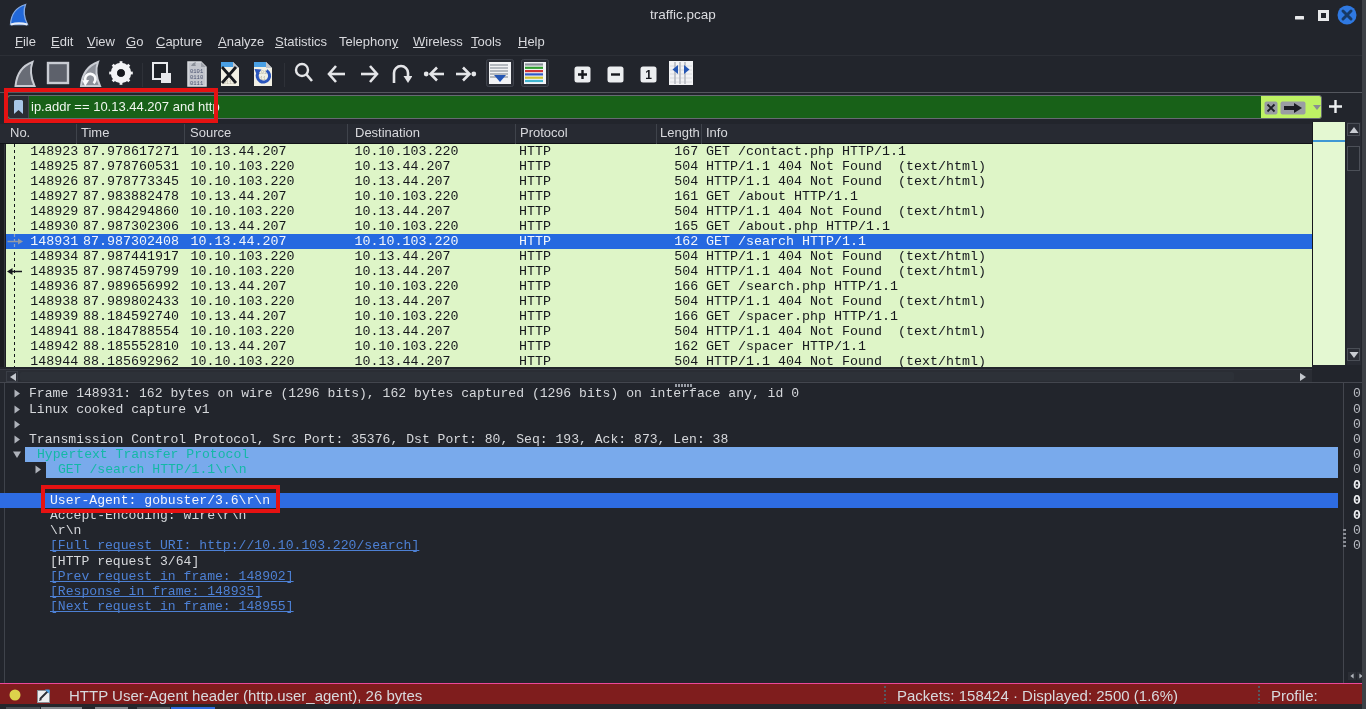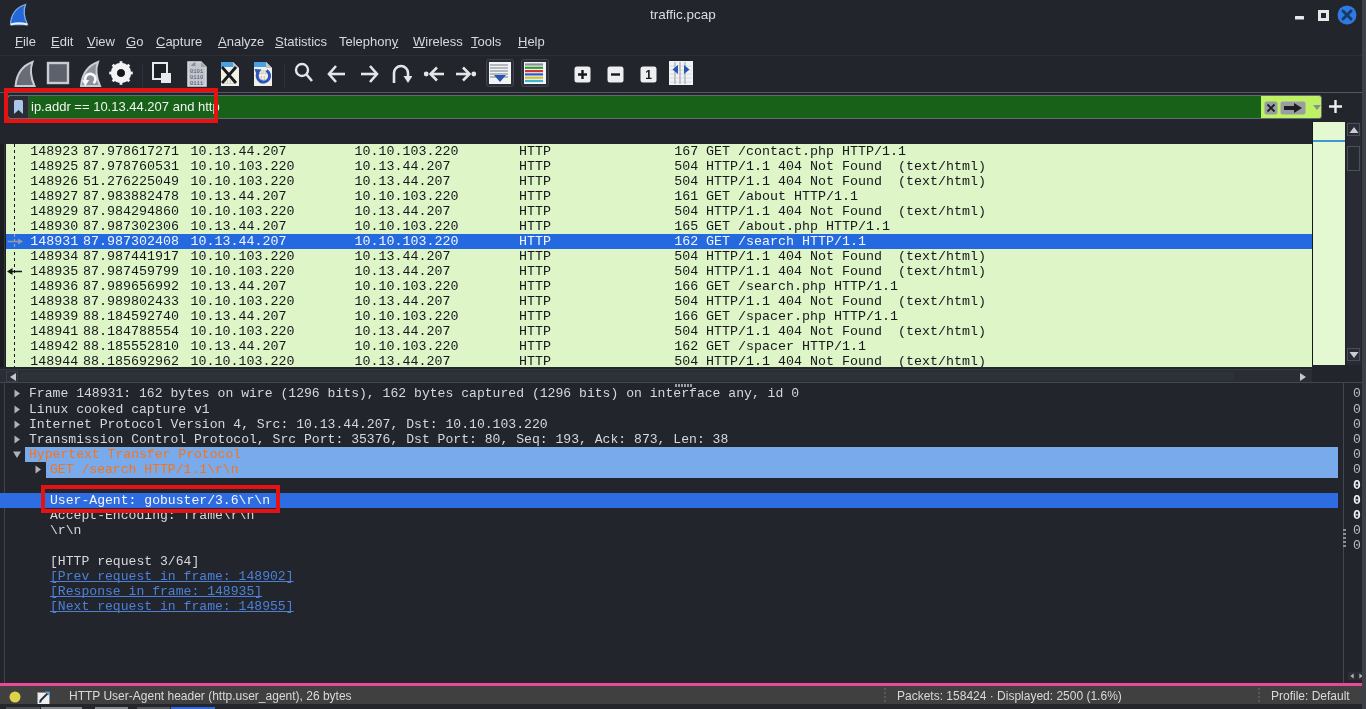--- a/index.html
+++ b/index.html
@@ -39,33 +39,33 @@
 #minimap .cur { position:absolute; left:0; top:17.5px; width:32px; height:2px; background:#3f97d4; }
 #vsb { position:absolute; left:1347px; top:-2px; width:14px; height:243px; background:#282b33; }
 #vsb .btn { position:absolute; left:0px; width:13px; height:13px; border:1px solid #4a4e56; background:#2a2d35; }
 #vsb .th { position:absolute; left:0px; top:24px; width:13px; height:25px; background:#262a31; border:1px solid #4c5058; }
 #hsb { position:absolute; left:0; top:245px; width:1312px; height:13px; background:#2a2d34; border-top:1px solid #363943; }
 
 #dpane { left:0; top:382px; width:1343px; height:301px; background:#22252c; border-top:1px solid #43464e; font-family:"Liberation Mono",monospace; font-size:13.1px; }
 .dl { position:absolute; left:0; width:1343px; height:15.2px; line-height:15.2px; white-space:pre; color:#d6d8dc; }
 .dl .t0 { position:absolute; left:29px; }
 .dl .t1 { position:absolute; left:50px; }
-.dl .dk { color:#f97316; }
+.dl .dk { color:#14b8a6;margin-left:8px; }
 .dl .wh { color:#f4f6fa; }
 .dl .lk { color:#4d80d4; text-decoration:underline; text-decoration-skip-ink:none; }
 .tri { position:absolute; top:0; }
 .band { position:absolute; left:25px; top:0; width:1313px; height:15.2px; background:#79aaec; }
 .band2 { position:absolute; left:46px; top:0; width:1292px; height:15.2px; background:#79aaec; }
 .bandsel { position:absolute; left:0; top:0; width:1338px; height:15.2px; background:#2e6ce2; }
 
 #bpane { left:1343px; top:382px; width:19px; height:301px; background:#22252c; border-top:1px solid #43464e; border-left:1px solid #43464e; }
 .z { position:absolute; left:9px; width:10px; height:15.2px; line-height:15.2px; font-family:"Liberation Mono",monospace; font-size:13.1px; color:#b9bcc3; }
 .z.bold { color:#f2f3f6; font-weight:bold; }
 
-#sbar { left:0; top:683px; width:1366px; height:21px; background:#404040; border-top:3px solid #ec4899; font-size:12px; }
+#sbar { left:0; top:683px; width:1366px; height:21px; background:#7f1d1d; border-top:1px solid #ec4899; font-size:15px; }
 #tstrip { left:0; top:704px; width:1366px; height:5px; background:#24262b; overflow:hidden; }
 #edge { left:1362px; top:0; width:4px; height:709px; background:#3d4046; }
 .dotsep { position:absolute; top:2px; width:2px; height:17px; background:repeating-linear-gradient(to bottom,#555a62 0 2px,transparent 2px 4px); }
 
 .redbox { position:absolute; border:4px solid #e61212; background:transparent; }
 </style></head>
 <body>
 <div id="app">
 
 <div class="abs" id="title">
@@ -249,24 +249,39 @@
     <svg style="position:absolute;left:1305px;top:9px" width="8" height="5" viewBox="0 0 8 5">
           <path d="M0 0 L8 0 L4 5 Z" fill="#8a8d93"></path>
         </svg>
   </div>
   <svg style="position:absolute;left:1329px;top:7px" width="13" height="13" viewBox="0 0 13 13">
         <path d="M6.5 0 V13 M0 6.5 H13" stroke="#eceef0" stroke-width="2.4"></path>
       </svg>
 </div>
 
 <div class="abs" id="plist">
+  <div id="phead">
+    <span style="left:10px">No.</span>
+        <span style="left:81px">Time</span>
+    <span style="left:190px">Source</span>
+        <span style="left:355px">Destination</span>
+    <span style="left:520px">Protocol</span>
+        <span style="left:660px">Length</span>
+    <span style="left:706px">Info</span>
+    <i style="left:76px"></i>
+        <i style="left:184px"></i>
+        <i style="left:347px"></i>
+    <i style="left:515px"></i>
+        <i style="left:656px"></i>
+        <i style="left:701px"></i>
+  </div>
   <div id="rowswrap">
 <div class="row" style="top:0px"><span class="c-no">148923</span><span class="c-t">87.978617271</span><span class="c-s">10.13.44.207</span><span class="c-d">10.10.103.220</span><span class="c-p">HTTP</span><span class="c-l">167</span><span class="c-i">GET /contact.php HTTP/1.1</span></div>
 <div class="row" style="top:15px"><span class="c-no">148925</span><span class="c-t">87.978760531</span><span class="c-s">10.10.103.220</span><span class="c-d">10.13.44.207</span><span class="c-p">HTTP</span><span class="c-l">504</span><span class="c-i">HTTP/1.1 404 Not Found  (text/html)</span></div>
-<div class="row" style="top:30px"><span class="c-no">148926</span><span class="c-t">51.276225049</span><span class="c-s">10.10.103.220</span><span class="c-d">10.13.44.207</span><span class="c-p">HTTP</span><span class="c-l">504</span><span class="c-i">HTTP/1.1 404 Not Found  (text/html)</span></div>
+<div class="row" style="top:30px"><span class="c-no">148926</span><span class="c-t">87.978773345</span><span class="c-s">10.10.103.220</span><span class="c-d">10.13.44.207</span><span class="c-p">HTTP</span><span class="c-l">504</span><span class="c-i">HTTP/1.1 404 Not Found  (text/html)</span></div>
 <div class="row" style="top:45px"><span class="c-no">148927</span><span class="c-t">87.983882478</span><span class="c-s">10.13.44.207</span><span class="c-d">10.10.103.220</span><span class="c-p">HTTP</span><span class="c-l">161</span><span class="c-i">GET /about HTTP/1.1</span></div>
 <div class="row" style="top:60px"><span class="c-no">148929</span><span class="c-t">87.984294860</span><span class="c-s">10.10.103.220</span><span class="c-d">10.13.44.207</span><span class="c-p">HTTP</span><span class="c-l">504</span><span class="c-i">HTTP/1.1 404 Not Found  (text/html)</span></div>
 <div class="row" style="top:75px"><span class="c-no">148930</span><span class="c-t">87.987302306</span><span class="c-s">10.13.44.207</span><span class="c-d">10.10.103.220</span><span class="c-p">HTTP</span><span class="c-l">165</span><span class="c-i">GET /about.php HTTP/1.1</span></div>
 <div class="row sel" style="top:90px"><svg class="mk" width="26" height="15" viewBox="0 0 26 15">
             <rect x="0" y="0" width="6" height="15" fill="#1a1c21"></rect>
             <rect x="4" y="0" width="1" height="15" fill="#33363d"></rect>
             <path d="M14.5 0 V15" stroke="#8fa3c4" stroke-width="1.2" stroke-dasharray="3 2"></path>
             <path d="M7.5 7.5 H19" stroke="#949aa3" stroke-width="1.5"></path>
             <path d="M18 4.5 L23 7.5 L18 10.5 Z" fill="#949aa3"></path>
           </svg><span class="c-no">148931</span><span class="c-t">87.987302408</span><span class="c-s">10.13.44.207</span><span class="c-d">10.10.103.220</span><span class="c-p">HTTP</span><span class="c-l">162</span><span class="c-i">GET /search HTTP/1.1</span></div>
@@ -315,33 +330,34 @@
 <div style="position:absolute;left:4px;top:0;width:1px;height:301px;background:#3f434b"></div>
 <div style="position:absolute;left:675px;top:1px;width:17px;height:3px;background:repeating-linear-gradient(to right,#9a9ea6 0 2px,transparent 2px 3px)"></div>
 <div class="dl" style="top:3.4px"><svg class="tri" style="left:13px" width="8" height="15" viewBox="0 0 8 15">
           <path d="M1.5 3.5 L7 7.5 L1.5 11.5 Z" fill="#aeb2ba"></path>
         </svg><span class="t0">Frame 148931: 162 bytes on wire (1296 bits), 162 bytes captured (1296 bits) on interface any, id 0</span></div>
 <div class="dl" style="top:18.6px"><svg class="tri" style="left:13px" width="8" height="15" viewBox="0 0 8 15">
           <path d="M1.5 3.5 L7 7.5 L1.5 11.5 Z" fill="#aeb2ba"></path>
         </svg><span class="t0">Linux cooked capture v1</span></div>
 <div class="dl" style="top:33.8px"><svg class="tri" style="left:13px" width="8" height="15" viewBox="0 0 8 15">
           <path d="M1.5 3.5 L7 7.5 L1.5 11.5 Z" fill="#aeb2ba"></path>
-        </svg><span class="t0">Internet Protocol Version 4, Src: 10.13.44.207, Dst: 10.10.103.220</span></div>
+        </svg></div>
 <div class="dl" style="top:49.0px"><svg class="tri" style="left:13px" width="8" height="15" viewBox="0 0 8 15">
           <path d="M1.5 3.5 L7 7.5 L1.5 11.5 Z" fill="#aeb2ba"></path>
         </svg><span class="t0">Transmission Control Protocol, Src Port: 35376, Dst Port: 80, Seq: 193, Ack: 873, Len: 38</span></div>
 <div class="dl" style="top:64.2px"><div class="band"></div><svg class="tri" style="left:11px" width="12" height="15" viewBox="0 0 12 15">
           <path d="M2 4.5 L10 4.5 L6 11 Z" fill="#aeb2ba"></path>
         </svg><span class="t0 dk">Hypertext Transfer Protocol</span></div>
 <div class="dl" style="top:79.4px"><div class="band2"></div><svg class="tri" style="left:34px" width="8" height="15" viewBox="0 0 8 15">
           <path d="M1.5 3.5 L7 7.5 L1.5 11.5 Z" fill="#aeb2ba"></path>
         </svg><span class="t1 dk">GET /search HTTP/1.1\r\n</span></div>
 <div class="dl" style="top:109.8px"><div class="bandsel"></div><span class="t1 wh">User-Agent: gobuster/3.6\r\n</span></div>
-<div class="dl" style="top:125.0px"><span class="t1">Accept-Encoding: frame\r\n</span></div>
+<div class="dl" style="top:125.0px"><span class="t1">Accept-Encoding: wire\r\n</span></div>
 <div class="dl" style="top:140.2px"><span class="t1">\r\n</span></div>
+<div class="dl" style="top:155.4px"><span class="t1 lk">[Full request URI: http://10.10.103.220/search]</span></div>
 <div class="dl" style="top:170.6px"><span class="t1">[HTTP request 3/64]</span></div>
 <div class="dl" style="top:185.8px"><span class="t1 lk">[Prev request in frame: 148902]</span></div>
 <div class="dl" style="top:201.0px"><span class="t1 lk">[Response in frame: 148935]</span></div>
 <div class="dl" style="top:216.2px"><span class="t1 lk">[Next request in frame: 148955]</span></div>
 </div>
 
 <div class="abs" id="bpane">
 <div class="z" style="top:3.4px">0</div>
 <div class="z" style="top:18.6px">0</div>
 <div class="z" style="top:33.8px">0</div>

